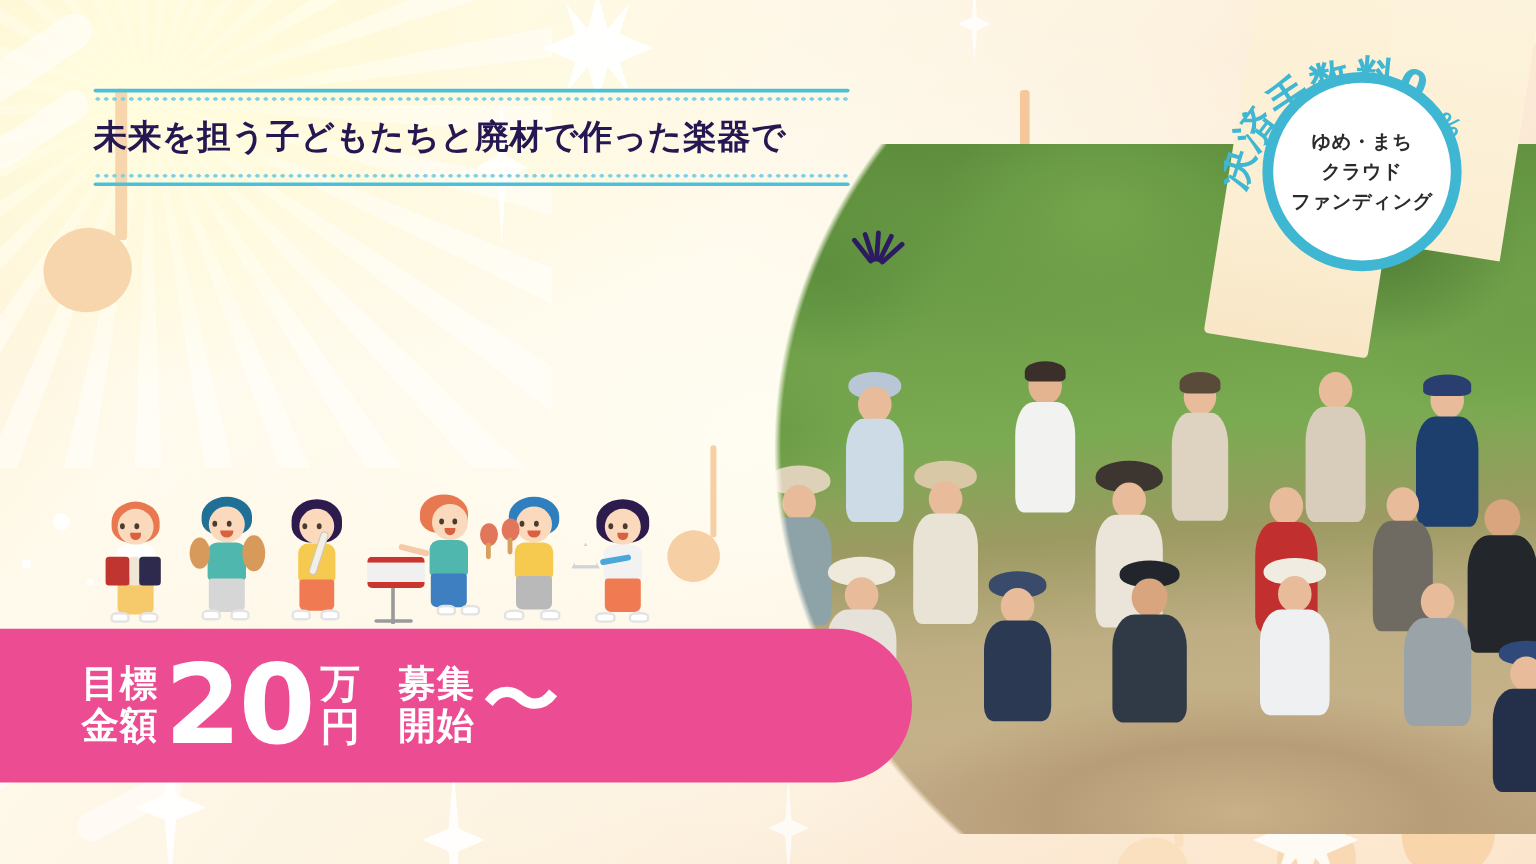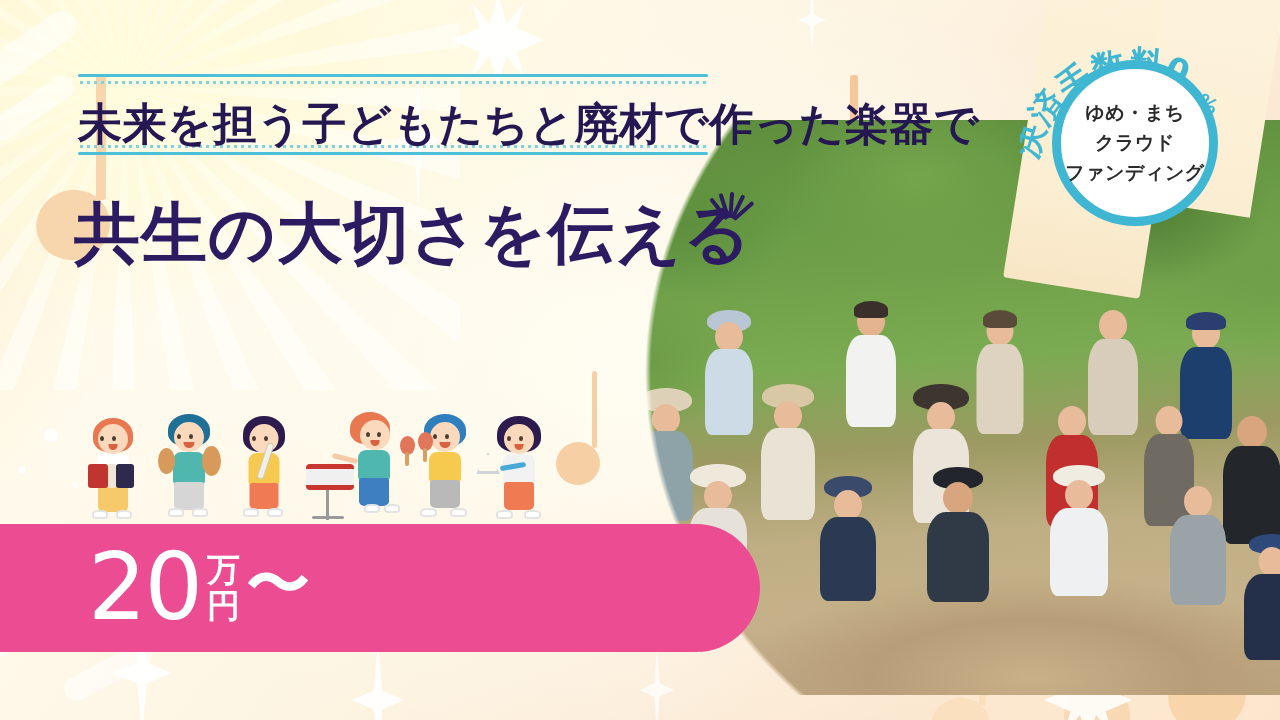--- a/index.html
+++ b/index.html
@@ -111,21 +111,21 @@
     height:3px; margin-top:4px;
     background-image:radial-gradient(circle, #7ed2e4 45%, rgba(126,210,228,0) 46%);
     background-size:7px 3px; background-repeat:repeat-x;
   }
   .rule.bottom .dots { margin:0 0 4px 0; }
 
   
   .subhead {
     position:absolute; left:78px; top:95px;
     font-family:"DejaVu Sans", sans-serif;
-    font-size:44px; font-weight:700; letter-spacing:.5px;
+    font-size:28px; font-weight:700; letter-spacing:.5px;
     color:#251751; white-space:nowrap;
   }
   .headline {
     position:absolute; left:74px; top:190px;
     font-family:"DejaVu Sans", sans-serif;
     font-weight:700; color:#2d1b62;
     font-size:66px; line-height:1.32; letter-spacing:1px;
     white-space:nowrap;
   }
 
@@ -158,22 +158,22 @@
   }
   .banner-inner { display:flex; align-items:center; padding-left:108px; gap:0; }
   .stack2 {
     display:flex; flex-direction:column; justify-content:center;
     font-family:"DejaVu Sans", sans-serif;
     font-weight:700; color:#fff; font-size:31px; line-height:1.12;
     letter-spacing:1px;
   }
   .bignum {
     font-family:"DejaVu Sans", sans-serif;
-    font-weight:400; color:#fff; font-size:92px; line-height:.92;
-    letter-spacing:-2px; margin-left:20px;
+    font-weight:700; color:#fff; font-size:92px; line-height:.92;
+    letter-spacing:-2px; margin-left:5px;
   }
   .unit2 {
     display:flex; flex-direction:column; justify-content:center;
     font-family:"DejaVu Sans", sans-serif;
     font-weight:700; color:#fff; font-size:33px; line-height:1.1;
     margin-left:6px;
   }
   .tilde {
     font-family:"DejaVu Sans", sans-serif;
     color:#fff; font-size:64px; font-weight:700; margin-left:6px;
@@ -183,21 +183,21 @@
   
   .badge { position:absolute; left:1052px; top:60px; width:166px; height:166px; }
   .badge .ring {
     position:absolute; inset:0; border-radius:50%;
     background:#fff; border:9px solid #3fb6d2;
   }
   .badge .lines {
     position:absolute; inset:0;
     display:flex; flex-direction:column; align-items:center; justify-content:center;
     gap:4px; font-family:"DejaVu Sans", sans-serif;
-    font-size:19px; font-weight:700; color:#2b2b2b; letter-spacing:.5px;
+    font-size:16px; font-weight:700; color:#2b2b2b; letter-spacing:.5px;
   }
   .arc { position:absolute; left:1020px; top:22px; width:230px; height:230px; pointer-events:none; }
   .arc text {
     font-family:"DejaVu Sans", sans-serif;
     font-size:33px; font-weight:700; fill:#3fb6d2;
     letter-spacing:1px;
   }
 </style>
 </head>
 <body>
@@ -352,21 +352,20 @@
   <div class="rule bottom" style="left:78px; top:145px;">
     <div class="dots"></div>
       <div class="solid"></div>
   </div>
 
   <div class="subhead">
     <span>未来を担う子どもたちと廃材で作った楽器で</span>
   </div>
 
   <div class="headline">
-    <div>共生の大切さを伝える</div>
   </div>
 
   <div class="burst">
     <i style="transform:translate(-50%,-100%) rotate(-38deg);"></i>
     <i style="transform:translate(-50%,-100%) rotate(-18deg);"></i>
     <i style="transform:translate(-50%,-100%) rotate(4deg);"></i>
     <i style="transform:translate(-50%,-100%) rotate(26deg);"></i>
     <i style="transform:translate(-50%,-100%) rotate(48deg);"></i>
   </div>
 
@@ -457,24 +456,32 @@
     <span class="arm" style="left:10px; top:48px; width:26px; height:5px; background:#4aa8d8; transform:rotate(-10deg);"></span>
   </div>
 
   <div class="bgnote" style="left:556px; top:404px; width:44px; height:74px; color:#f7cfa4;">
     <span class="stem"></span>
       <span class="head" style="top:52%;"></span>
   </div>
 
   <div class="banner">
     <div class="banner-inner">
+      <div class="stack2">
+        <span>目標</span>
+        <span>金額</span>
+      </div>
       <div class="bignum">20</div>
       <div class="unit2">
         <span>万</span>
         <span>円</span>
+      </div>
+      <div class="stack2" style="margin-left:32px;">
+        <span>募集</span>
+        <span>開始</span>
       </div>
       <div class="tilde">〜</div>
     </div>
   </div>
 
   <svg class="arc" viewBox="0 0 230 230">
     <defs>
       <path id="arcpath" d="M 16,150 A 100,100 0 0 1 214,132" fill="none"></path>
     </defs>
     <text>

